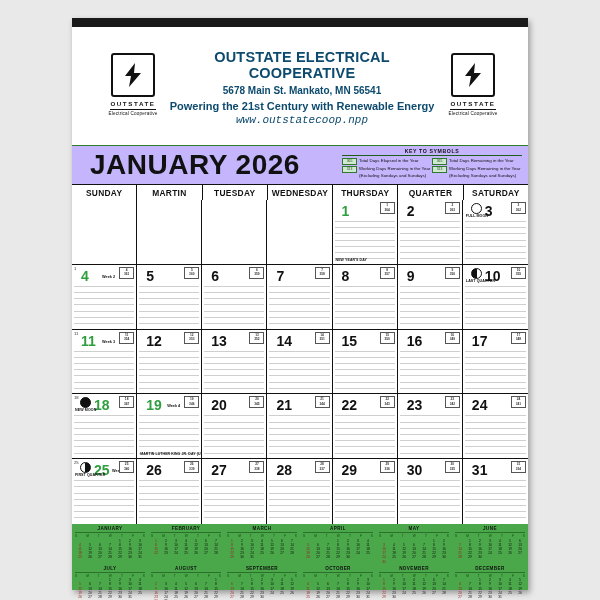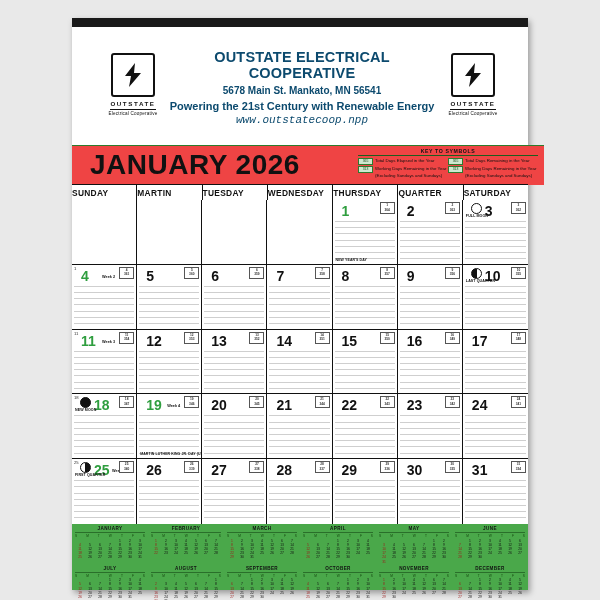--- a/index.html
+++ b/index.html
@@ -49,21 +49,21 @@
     position:absolute;left:96px;top:22px;width:268px;text-align:center;color:#0c4a6e;
   }
   .co-name{font-size:14.5px;font-weight:bold;letter-spacing:.2px;font-family:"Liberation Sans",sans-serif;}
   .co-addr{font-size:10px;font-weight:bold;margin-top:4px;}
   .co-phone{font-size:10px;font-weight:bold;margin-top:3px;}
   .co-tag{font-size:11px;font-weight:bold;margin-top:4px;}
   .co-web{font-size:11px;font-style:italic;margin-top:2px;font-family:Liberation Mono, monospace;}
   
   .monthband{
     position:absolute;left:0;top:127px;width:456px;height:39px;
-    background:#ef4444;border-top:1px solid #2d7a2d;padding-left:16px;
+    background:#c4b5fd;border-top:1px solid #2d7a2d;
   }
   .monthband .mtitle{
     position:absolute;left:18px;top:3px;
     font-size:28px;font-weight:bold;color:#111;letter-spacing:.5px;
     font-family:"Liberation Sans",sans-serif;
   }
   .keybox{
     position:absolute;right:6px;top:2px;width:180px;color:#111;
   }
   .keytitle{font-size:5.2px;font-weight:bold;text-align:center;letter-spacing:.6px;}
@@ -74,21 +74,21 @@
   .keysym{
     width:13px;min-width:13px;height:5px;border:.5px solid #2f7a2f;background:#cfe8cf;
     font-size:3.4px;text-align:center;line-height:5px;color:#1f4d1f;
   }
   
   .dowrow{
     position:absolute;left:0;top:166px;width:456px;height:16px;
     display:flex;border-top:1px solid #111;border-bottom:1px solid #111;background:#fff;
   }
   .dow{
-    flex:1;text-align:left;font-size:8.4px;font-weight:bold;color:#111;
+    flex:1;text-align:center;font-size:8.4px;font-weight:bold;color:#111;
     line-height:16px;border-right:1px solid #111;letter-spacing:.3px;
   }
   .dow:last-child{border-right:none;}
   
   .grid{
     position:absolute;left:0;top:182px;width:456px;height:324px;
     display:grid;grid-template-columns:repeat(7,1fr);grid-template-rows:repeat(5,1fr);
     border-bottom:1px solid #111;
   }
   .cell{

